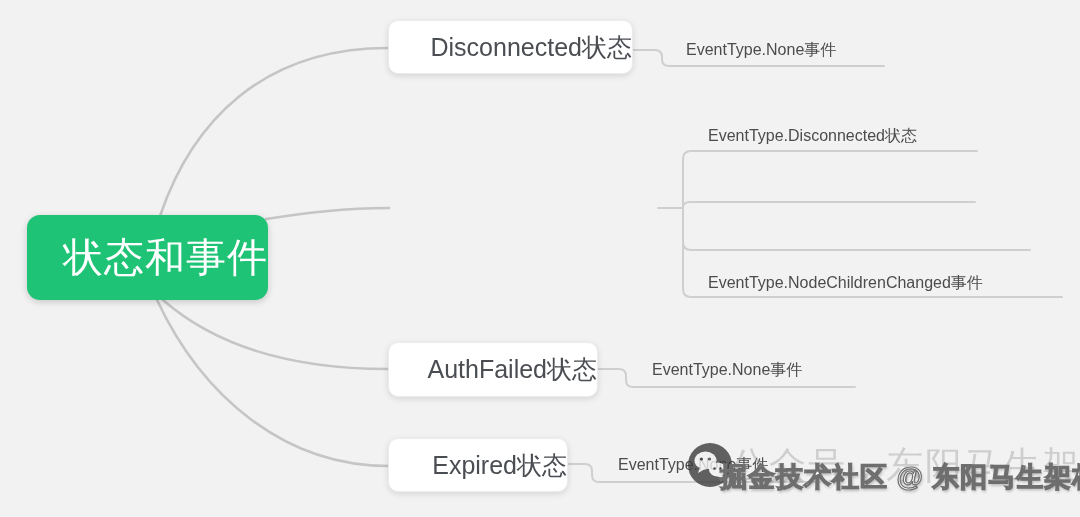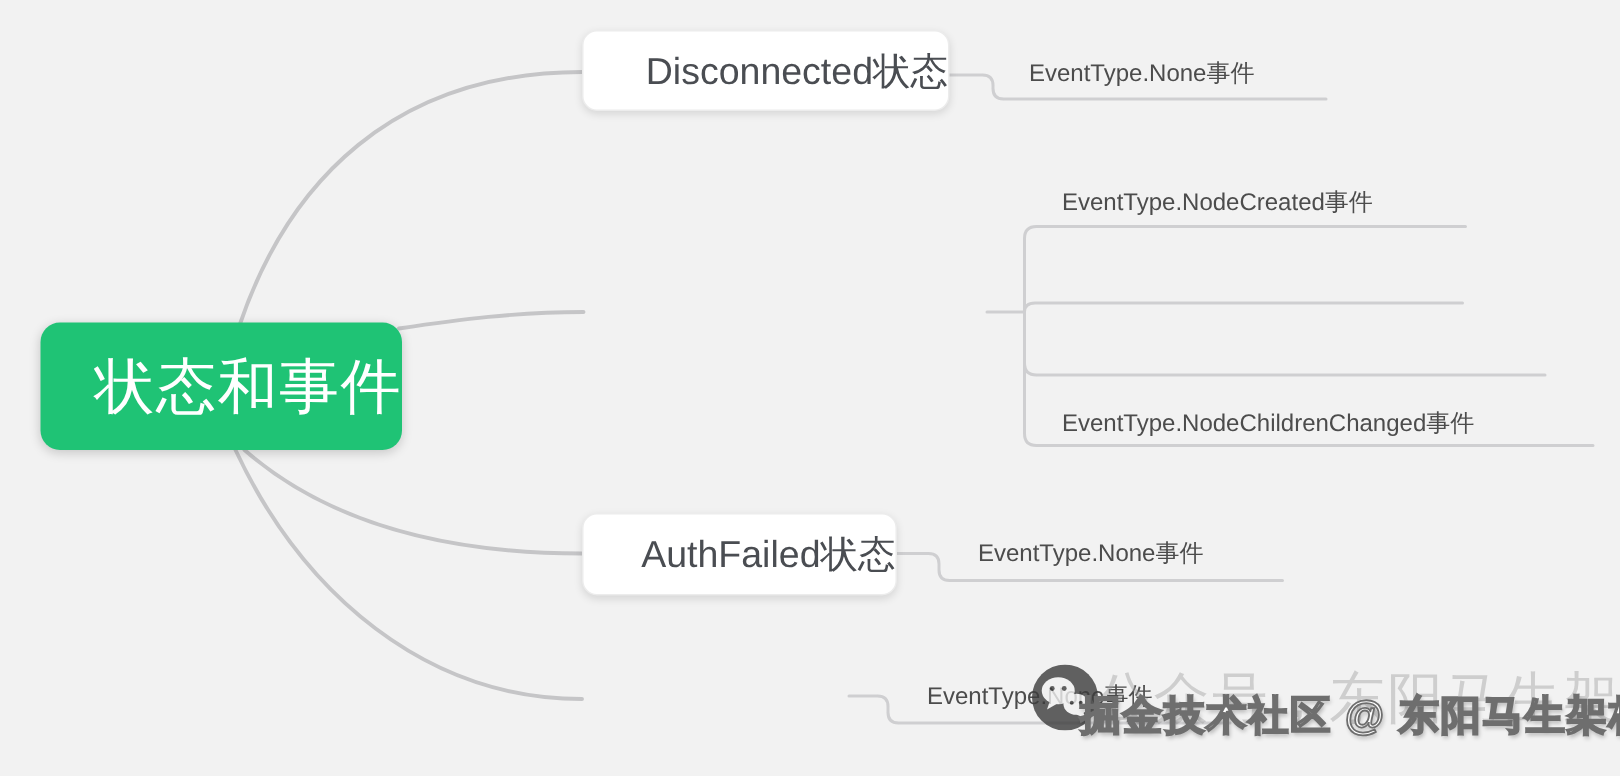--- a/index.html
+++ b/index.html
@@ -73,24 +73,27 @@
 
   <div class="node" style="left:388px;top:20px;width:245px;height:54px;">
     <span>Disconnected状态</span>
   </div>
 
 
   <div class="node" style="left:388px;top:342px;width:210px;height:55px;">
     <span>AuthFailed状态</span>
   </div>
 
+  <div class="node" style="left:388px;top:438px;width:180px;height:54px;">
+    <span>Expired状态</span>
+  </div>
 
   <div class="leaf" style="left:686px;top:36px;">EventType.None事件</div>
 
-  <div class="leaf" style="left:708px;top:122px;">EventType.NodeCreated事件</div>
+  <div class="leaf" style="left:708px;top:122px;">EventType.Disconnected状态</div>
   <div class="leaf" style="left:708px;top:269px;">EventType.NodeChildrenChanged事件</div>
 
   <div class="leaf" style="left:652px;top:356px;">EventType.None事件</div>
 
   <div class="leaf" style="left:618px;top:451px;">EventType.None事件</div>
 
   <div class="wm-back">公众号，东阳马生架构</div>
 
   <svg class="wm-icon" viewBox="0 0 44 44">
     <circle cx="22" cy="22" r="22" fill="#3c3c3c"></circle>

